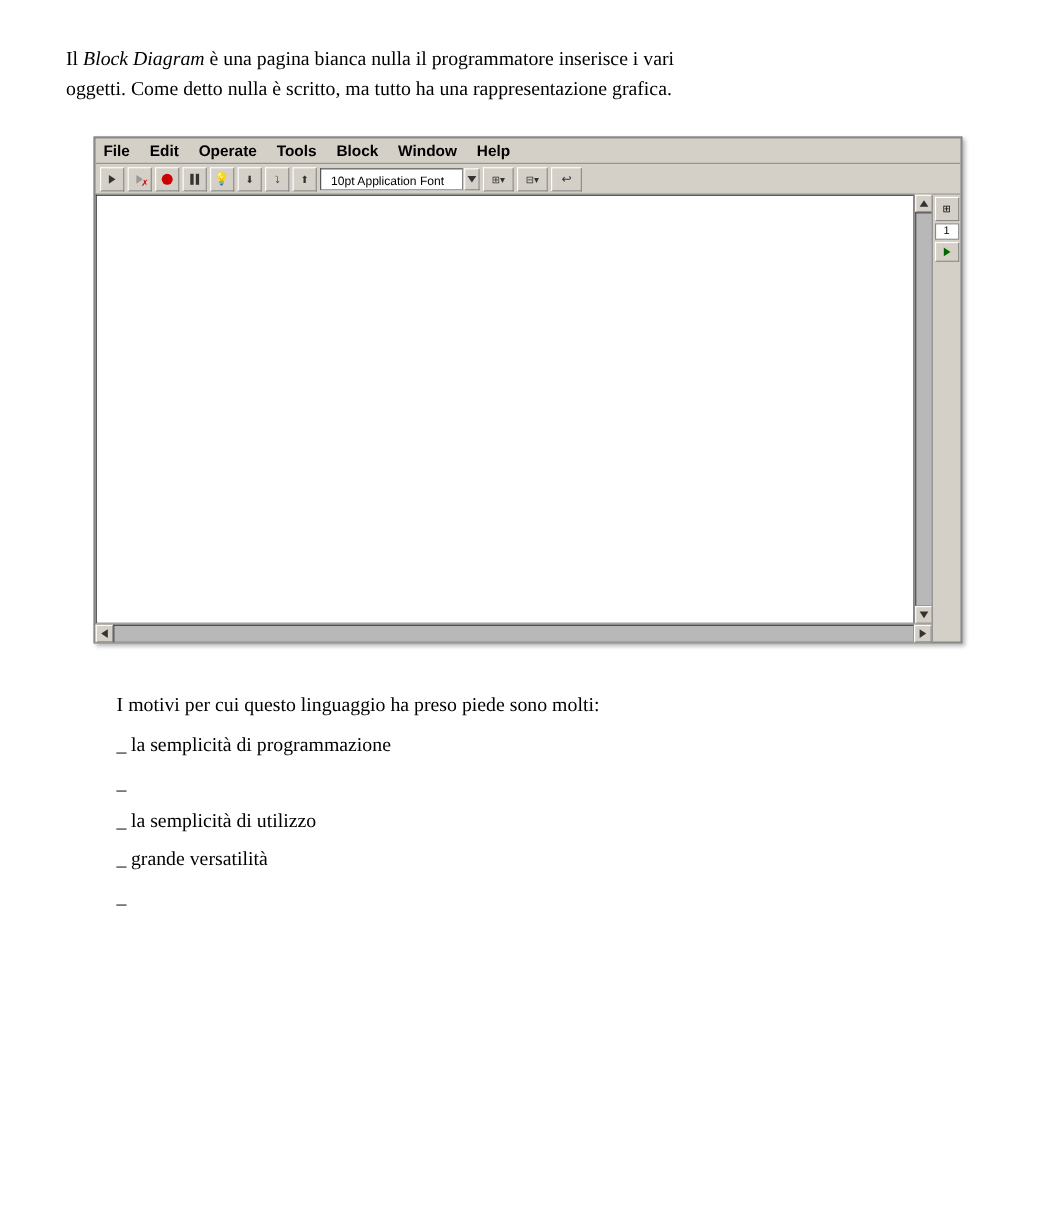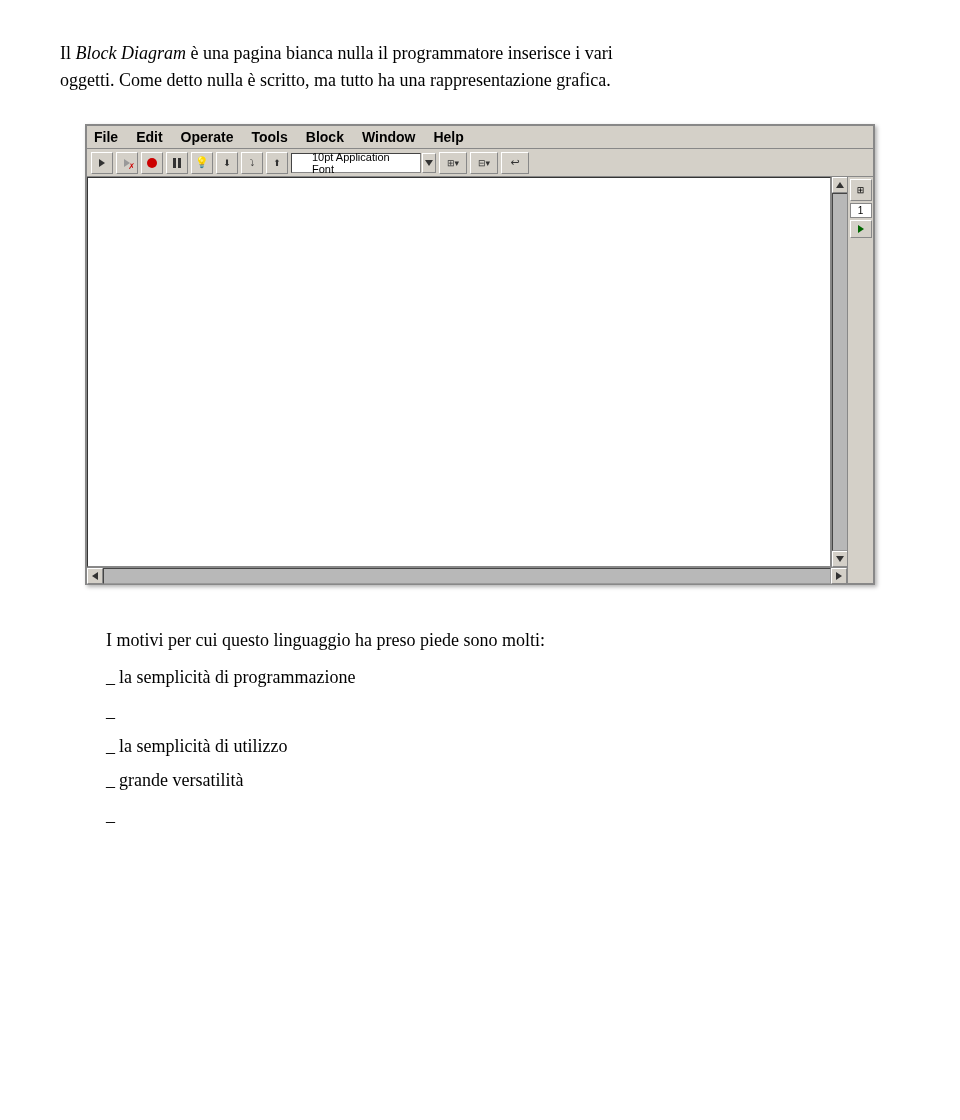--- a/index.html
+++ b/index.html
@@ -72,27 +72,27 @@
     .lv-font-selector {
       display: flex;
       align-items: center;
       gap: 1px;
     }
     .lv-font-box {
       background: #fff;
       border: 1px solid #888;
       border-top-color: #444;
       border-left-color: #444;
-      padding: 1px 20px;
+      padding: 1px 9px;
       font-size: 11px;
       font-family: Arial, Helvetica, sans-serif;
       height: 20px;
       width: 130px;
       display: flex;
-      align-items: center;
+      align-items: flex-end;
     }
     .lv-dropdown-arrow {
       width: 14px;
       height: 20px;
       background: #d4d0c8;
       border: 1px solid #888;
       border-top-color: #fff;
       border-left-color: #fff;
       display: flex;
       align-items: center;

